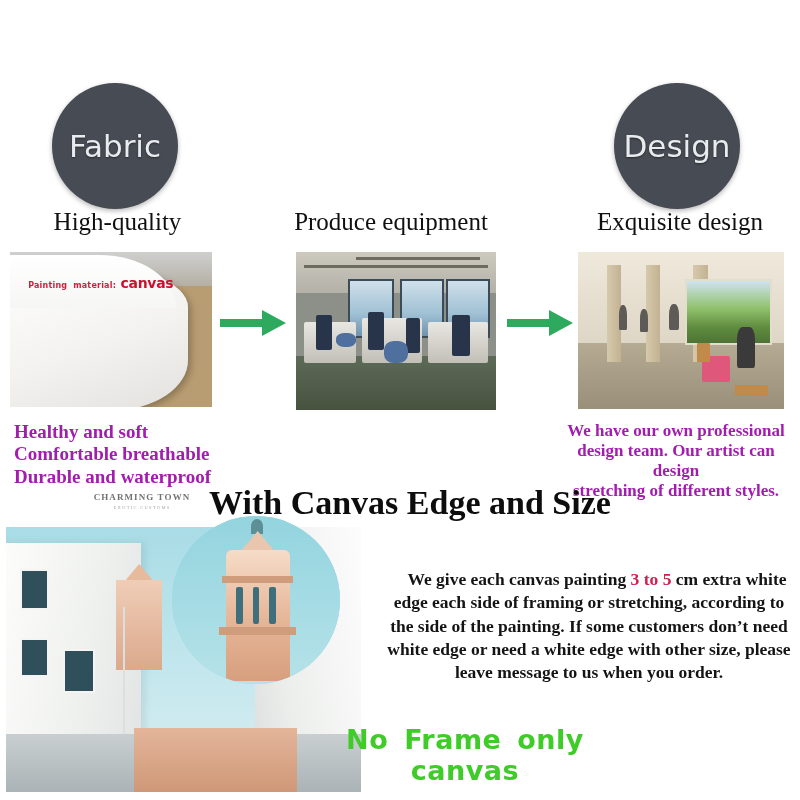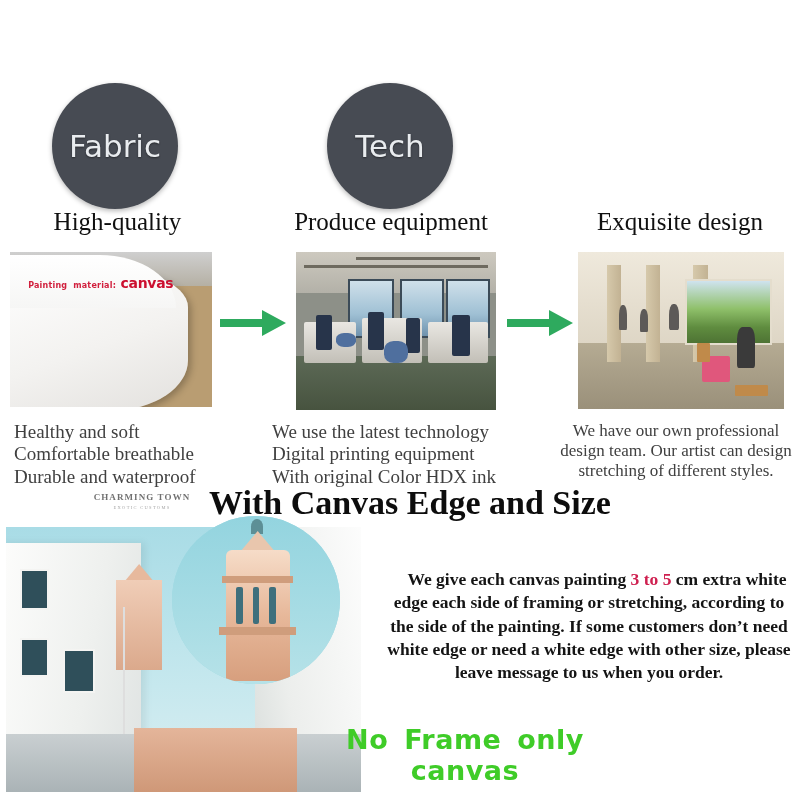--- a/index.html
+++ b/index.html
@@ -178,24 +178,24 @@
   .arrow {
     position: absolute;
     width: 70px;
     height: 34px;
   }
 
   
   .green-block {
     position: absolute;
     font-family: "Liberation Serif", serif;
-    font-weight: 400;
+    font-weight: 700;
     font-size: 19px;
     line-height: 1.18;
-    color: #404040;
+    color: #a21caf;
     white-space: pre-line;
   }
   .g1 { left: 14px;  top: 421px; text-align: left;   width: 260px; }
   .g2 { left: 272px; top: 421px; text-align: left;   width: 270px; }
   .g3 { left: 552px; top: 421px; text-align: center; width: 248px; font-size:17px; }
 
   
   .section-title {
     position: absolute;
     left: 180px;
@@ -348,22 +348,22 @@
 </style>
 </head>
 <body>
 
 <div id="page">
 
 
   <div class="circle c1">
     <span class="circle-label">Fabric</span>
   </div>
-  <div class="circle c2">
-    <span class="circle-label">Tech</span>
+  <div class="circle c3">
+    <span class="circle-label">Design</span>
   </div>
 
   <div class="sub-label s1">High-quality</div>
   <div class="sub-label s2">Produce equipment</div>
   <div class="sub-label s3">Exquisite design</div>
 
   <div class="photo ph1">
     <div class="canvas-scene">
       <div class="wall"></div>
       <div class="sheet"></div>
@@ -422,23 +422,20 @@
       <div class="stool" style="right:8%; bottom:8%; width:16%; height:7%;"></div>
       <div class="person" style="left:20%; top:34%; width:4%; height:16%;"></div>
       <div class="person" style="left:30%; top:36%; width:4%; height:15%;"></div>
       <div class="person" style="left:44%; top:33%; width:5%; height:17%;"></div>
     </div>
   </div>
 
   <div class="green-block g1">Healthy and soft
 Comfortable  breathable
 Durable  and waterproof</div>
-  <div class="green-block g2">We use the latest technology
-Digital printing equipment
-With original Color HDX ink</div>
   <div class="green-block g3">We have our own professional
 design team. Our artist can design
 stretching of different styles.</div>
 
   <div class="watermark">
     <span class="wm-main">CHARMING TOWN</span>
     <span class="wm-sub">EXOTIC CUSTOMS</span>
   </div>
   <div class="section-title">With Canvas Edge and Size</div>
 

